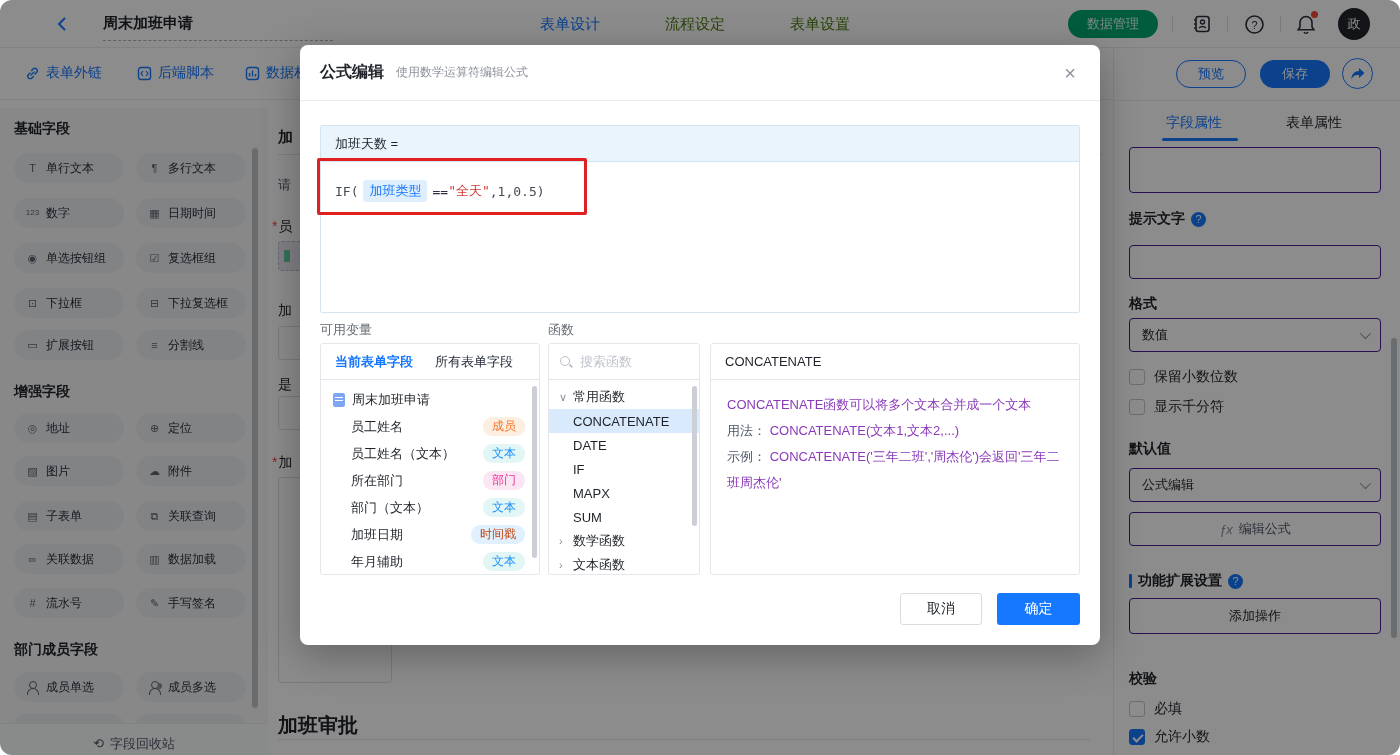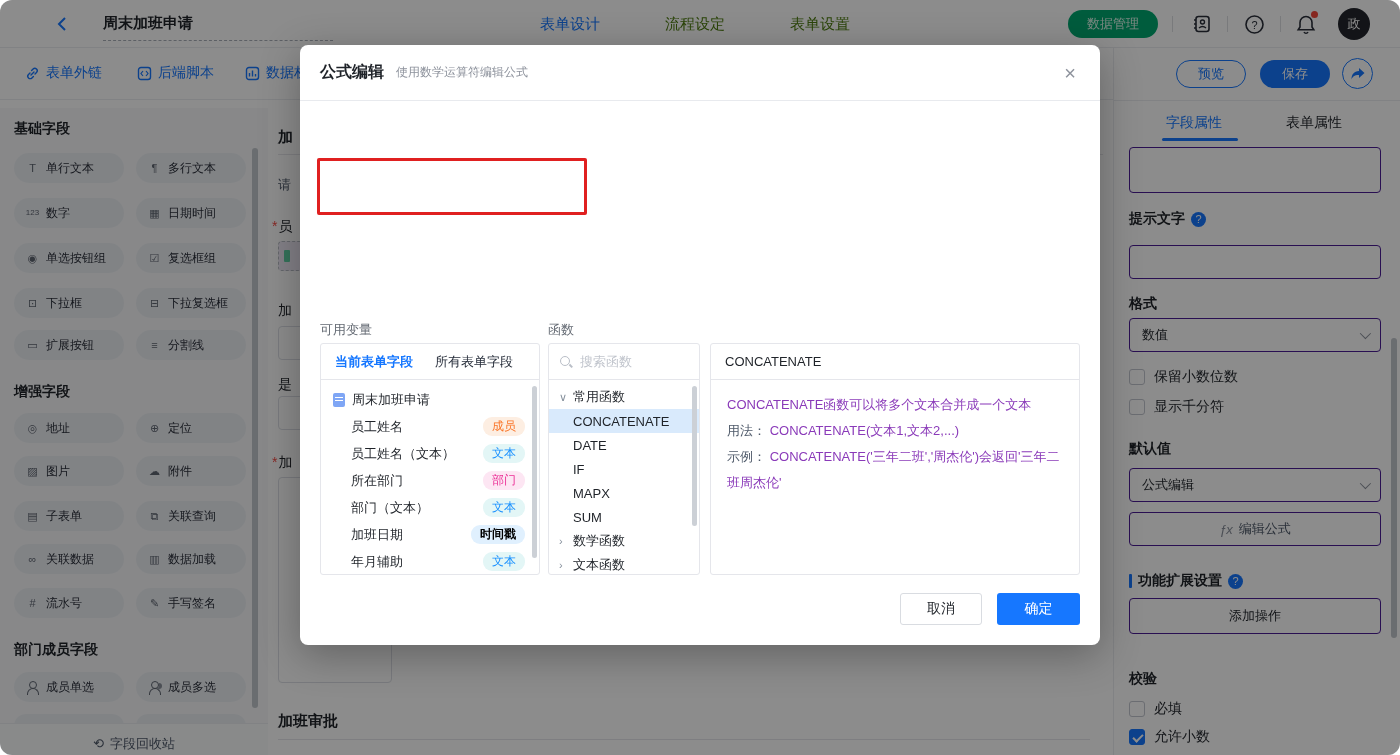--- a/index.html
+++ b/index.html
@@ -92,21 +92,21 @@
   .v-tab { font-size:13px; cursor:pointer; color:#272e3b; }
   .v-tab.active { color:#1677ff;font-weight:bold; }
   .v-row { display:flex; align-items:center; height:27px; padding:0 14px 0 12px; font-size:13px; color:#1f2329; cursor:pointer; }
   .v-row.child { padding-left:30px; }
   .doc-ic { width:12px; height:14px; background:#7fa6f5; border-radius:2px; margin-right:7px; position:relative; flex:none; }
   .doc-ic::after { content:""; position:absolute; left:2px; top:4px; width:8px; height:1.5px; background:#fff; box-shadow:0 3px 0 #fff; }
   .badge { margin-left:auto; font-size:12px; border-radius:9px; padding:1px 9px; }
   .b-member { color:#fa7426; background:#fdeee2; }
   .b-text { color:#1890ff; background:#e3f6f6; }
   .b-dept { color:#eb2f96; background:#fde6f3; }
-  .b-time { color:#000000; background:#e0f0fe;font-weight:bold; }
+  .b-time { color:#c2410c; background:#e0f0fe; }
   .v-scroll { position:absolute; right:2px; top:42px; width:5px; height:172px; border-radius:3px; background:#ccd0d6; }
 
   .mag { position:relative; width:14px; height:14px; margin-right:7px; flex:none; }
   .mag::before { content:""; position:absolute; left:1px; top:1px; width:8px; height:8px; border:1.5px solid #b9bec7; border-radius:50%; }
   .mag::after { content:""; position:absolute; left:10px; top:10px; width:4px; height:1.5px; background:#b9bec7; transform:rotate(45deg); }
   .fn-search-ph { font-size:13px; color:#c0c4cc; }
   .fn-row { display:flex; align-items:center; height:24px; padding:0 10px; font-size:13px; color:#1f2329; cursor:pointer; }
   .fn-row .tw { width:14px; color:#86909c; font-size:11px; flex:none; }
   .fn-item { padding-left:24px; }
   .fn-item.sel { background:#d9eafc; }
@@ -308,21 +308,21 @@
     <div class="cv" style="left:4px;top:118px"><span class="star">*</span><span>员</span></div>
     <div class="cv-chip" style="left:10px;top:141px;width:60px;height:30px">
         <i></i>
       </div>
     <div class="cv" style="left:10px;top:202px">加</div>
     <div class="cv-box" style="left:10px;top:226px;width:80px;height:34px"></div>
     <div class="cv" style="left:10px;top:276px">是</div>
     <div class="cv-box" style="left:10px;top:296px;width:80px;height:34px"></div>
     <div class="cv" style="left:4px;top:354px"><span class="star">*</span><span>加</span></div>
     <div class="cv-box" style="left:10px;top:377px;width:114px;height:206px"></div>
-    <div class="cv" style="left:10px;top:612px;font-weight:bold;font-size:15px">加班审批</div>
+    <div class="cv" style="left:10px;top:612px;font-weight:bold;font-size:20px">加班审批</div>
     <div class="cv-line" style="left:10px;top:639px;width:812px"></div>
   </div>
 
   <div class="right-panel">
     <div class="btn-preview">预览</div>
     <div class="btn-save">保存</div>
     <div class="btn-share">
       <svg width="16" height="14" viewBox="0 0 16 14">
           <path d="M9 1 L14.5 6 L9 11 V8 C4 8 2.5 10 1.5 12.5 C1.5 7 4 4.5 9 4 Z" fill="#1677ff"></path>
         </svg>
@@ -396,20 +396,32 @@
 
   <div class="dim"></div>
 
   <div class="modal">
     <div class="m-header">
       <span class="m-title">公式编辑</span>
       <span class="m-sub">使用数学运算符编辑公式</span>
       <span class="m-close">×</span>
     </div>
 
+    <div class="f-box">
+      <div class="f-box-head">
+        <span>加班天数 =</span>
+      </div>
+      <div class="f-body">
+        <span>IF(</span>
+        <span class="f-token">加班类型</span>
+        <span style="color:#2b3040">==</span>
+        <span class="f-str">"全天"</span>
+        <span>,1,0.5)</span>
+      </div>
+    </div>
     <div class="red-anno"></div>
 
     <span class="p-label" style="left:20px">可用变量</span>
     <span class="p-label" style="left:248px">函数</span>
 
     <div class="panel" style="left:20px;width:220px">
       <div class="panel-head" style="gap:22px">
         <span class="v-tab active">当前表单字段</span>
         <span class="v-tab">所有表单字段</span>
       </div>

